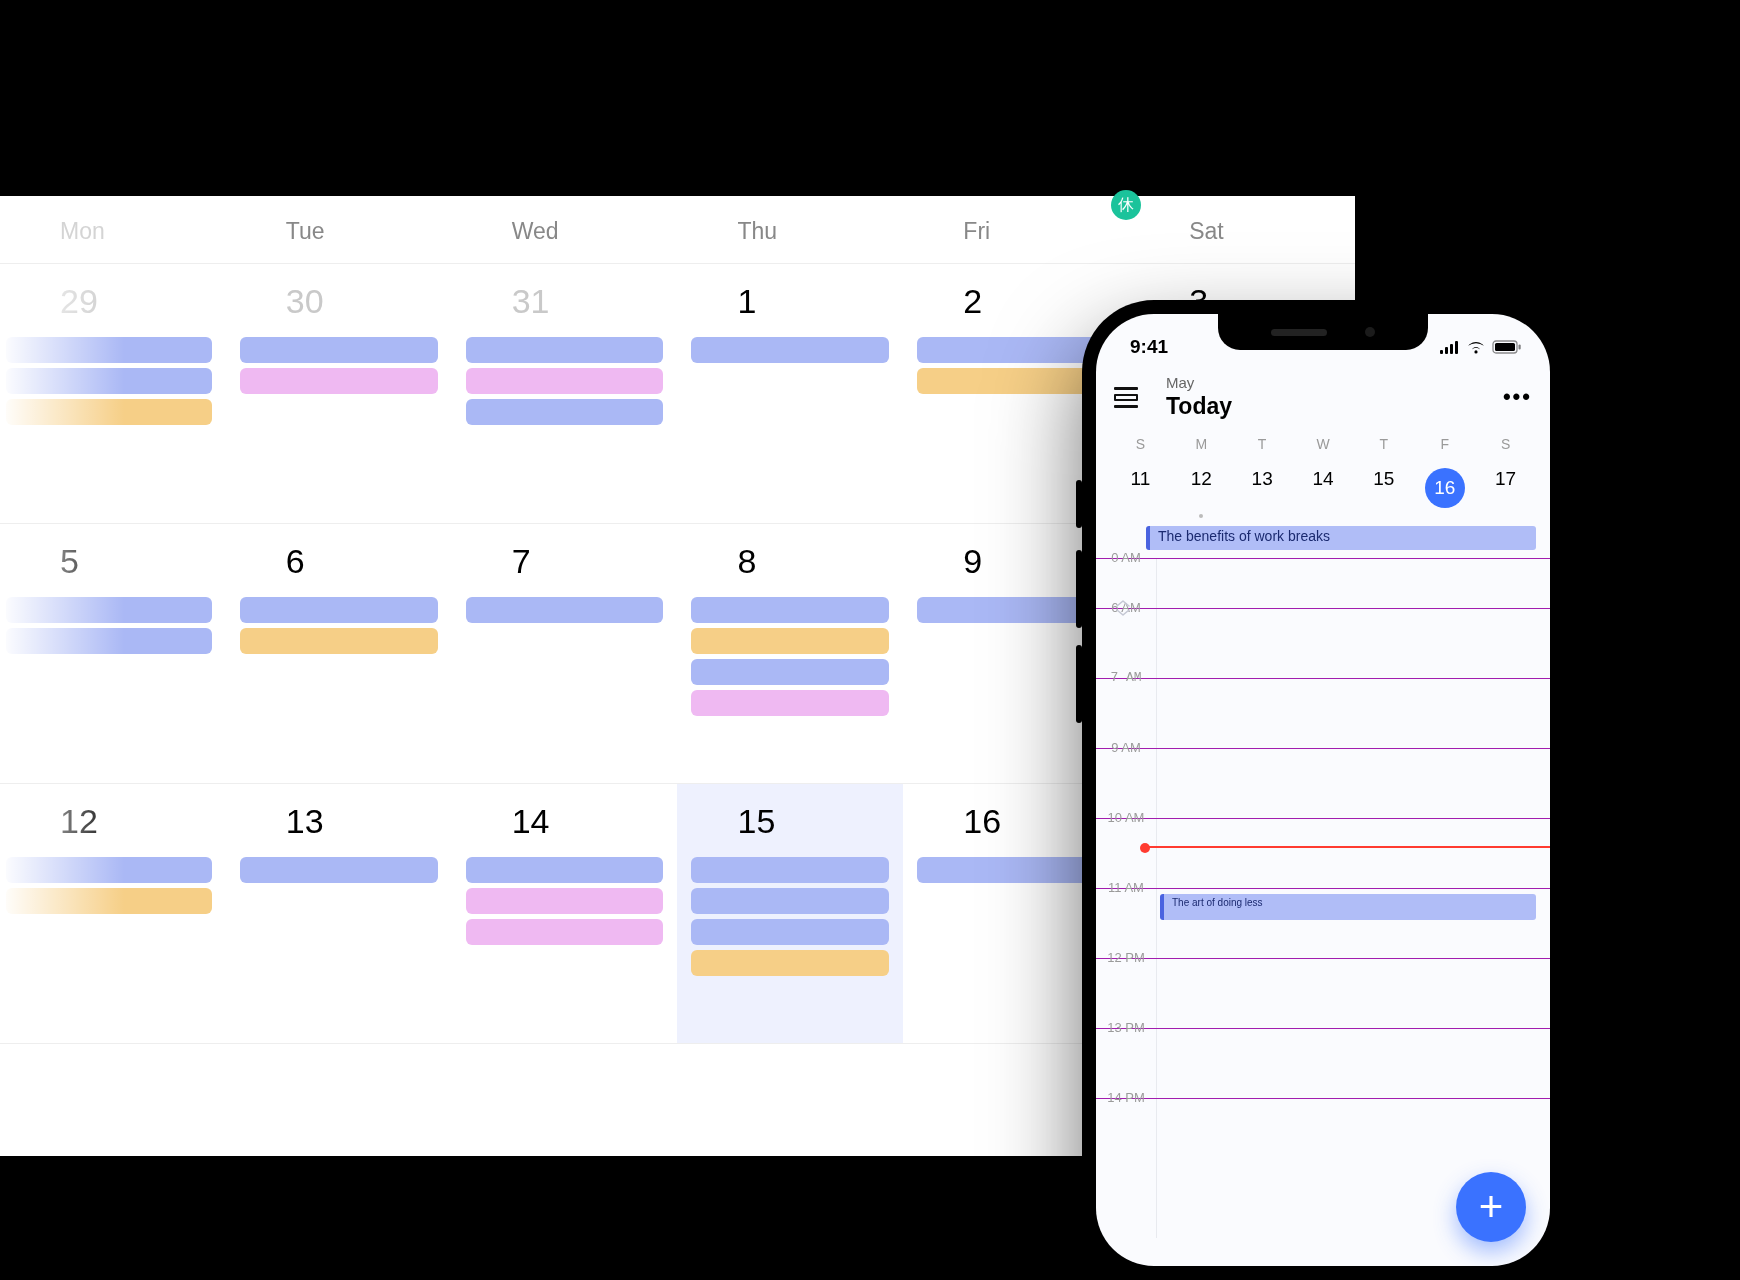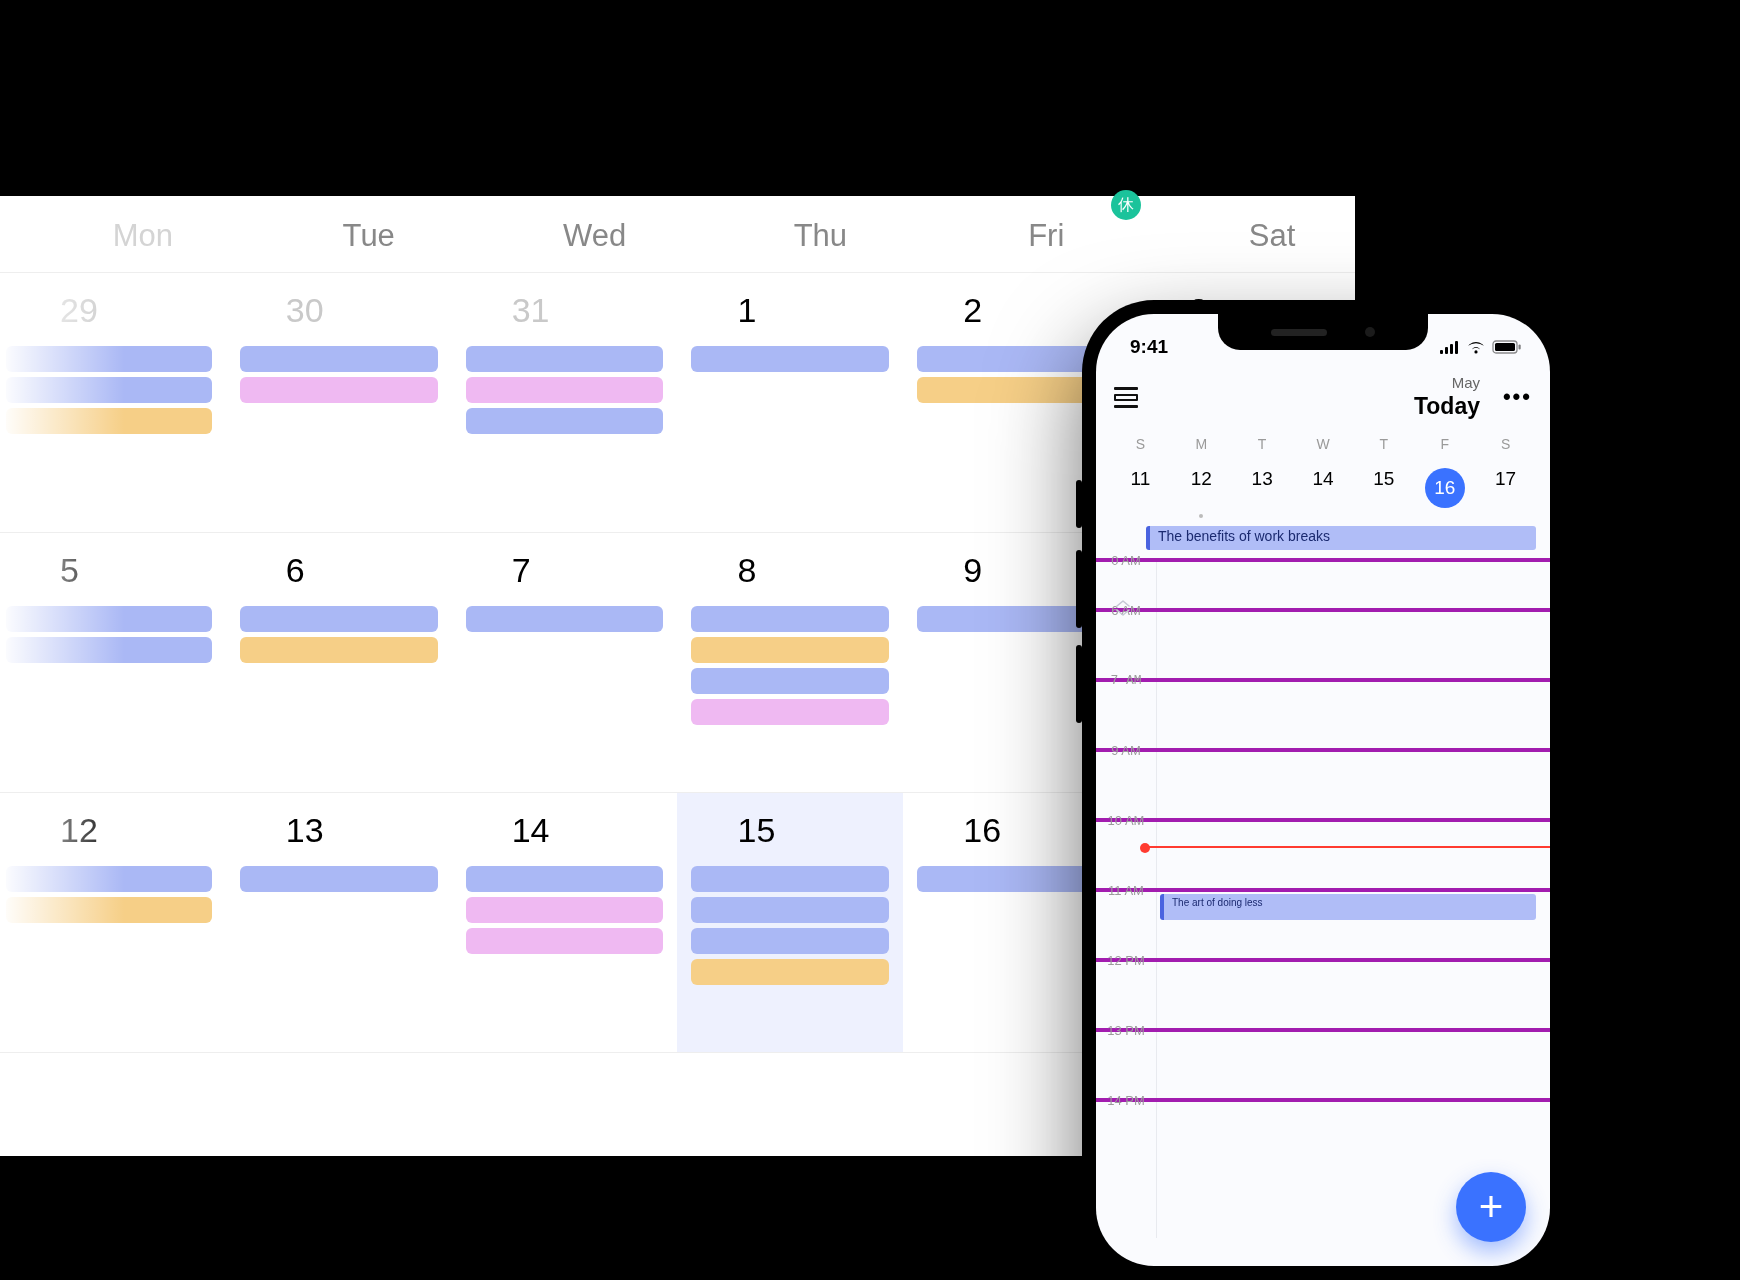--- a/index.html
+++ b/index.html
@@ -16,23 +16,23 @@
     box-shadow: 0 30px 80px rgba(0,0,0,.35);
   }
   .dc-weekdays {
     display: grid;
     grid-template-columns: repeat(6, 1fr);
     padding: 22px 0 18px 0;
     border-bottom: 1px solid #eee;
     position: relative;
   }
   .dc-weekday {
-    text-align: center;
+    text-align: left;
     padding-left: 60px;
-    font-size: 31px;
+    font-size: 23px;
     color: #888;
   }
   .dc-weekday:first-child { color: #d4d4d4; }
   .dc-grid {
     display: grid;
     grid-template-columns: repeat(6, 1fr);
     grid-auto-rows: 260px;
   }
   .dc-cell {
     border-bottom: 1px solid #eee;
@@ -134,21 +134,21 @@
   }
   .status-right { display:flex; align-items:center; gap:6px; }
   .signal-icon, .wifi-icon, .battery-icon { display:inline-flex; }
 
   .ph-header {
     display: grid;
     grid-template-columns: 52px 1fr 52px;
     align-items: center;
     padding: 6px 18px 10px 18px;
   }
-  .ph-header-center { text-align: right; }
+  .ph-header-center { text-align: left; }
   .ph-month { font-size: 15px; color: #666; }
   .ph-title { font-size: 23px; font-weight: 700; margin-top:2px; }
   .menu-glyph { display:flex; flex-direction:column; gap:4px; cursor:pointer; }
   .menu-glyph span { display:block; height:3px; background:#111; border-radius:1px; }
   .menu-glyph span:nth-child(1){ width:24px; }
   .menu-glyph span:nth-child(2){ width:24px; height:7px; border:2.5px solid #111; background:transparent; }
   .menu-glyph span:nth-child(3){ width:24px; }
   .more-glyph { font-size:22px; letter-spacing:2px; font-weight:900; text-align:right; cursor:pointer; }
 
   .ph-weekdays, .ph-dates {
@@ -179,21 +179,21 @@
     font-size:14px;
     color:#1b2a70;
     padding:2px 8px 1px 8px;
     white-space:nowrap; overflow:hidden;
   }
 
   .ph-timeline {
     position: relative;
     margin-top: 6px;
   }
-  .ph-row { position:relative; border-top:4px solid #a21caf; }
+  .ph-row { position:relative; border-top:1px solid #a21caf; }
   .ph-row:first-child { border-top:none; }
   .ph-hour {
     position:absolute; left:0; top:-9px;
     width:60px; text-align:center;
     font-size:13px; color:#9b9b9b;
   }
   .ph-gutter-line {
     position:absolute; left:60px; top:0; bottom:0; width:1px; background:#e8eaef;
   }
   .ph-event {

